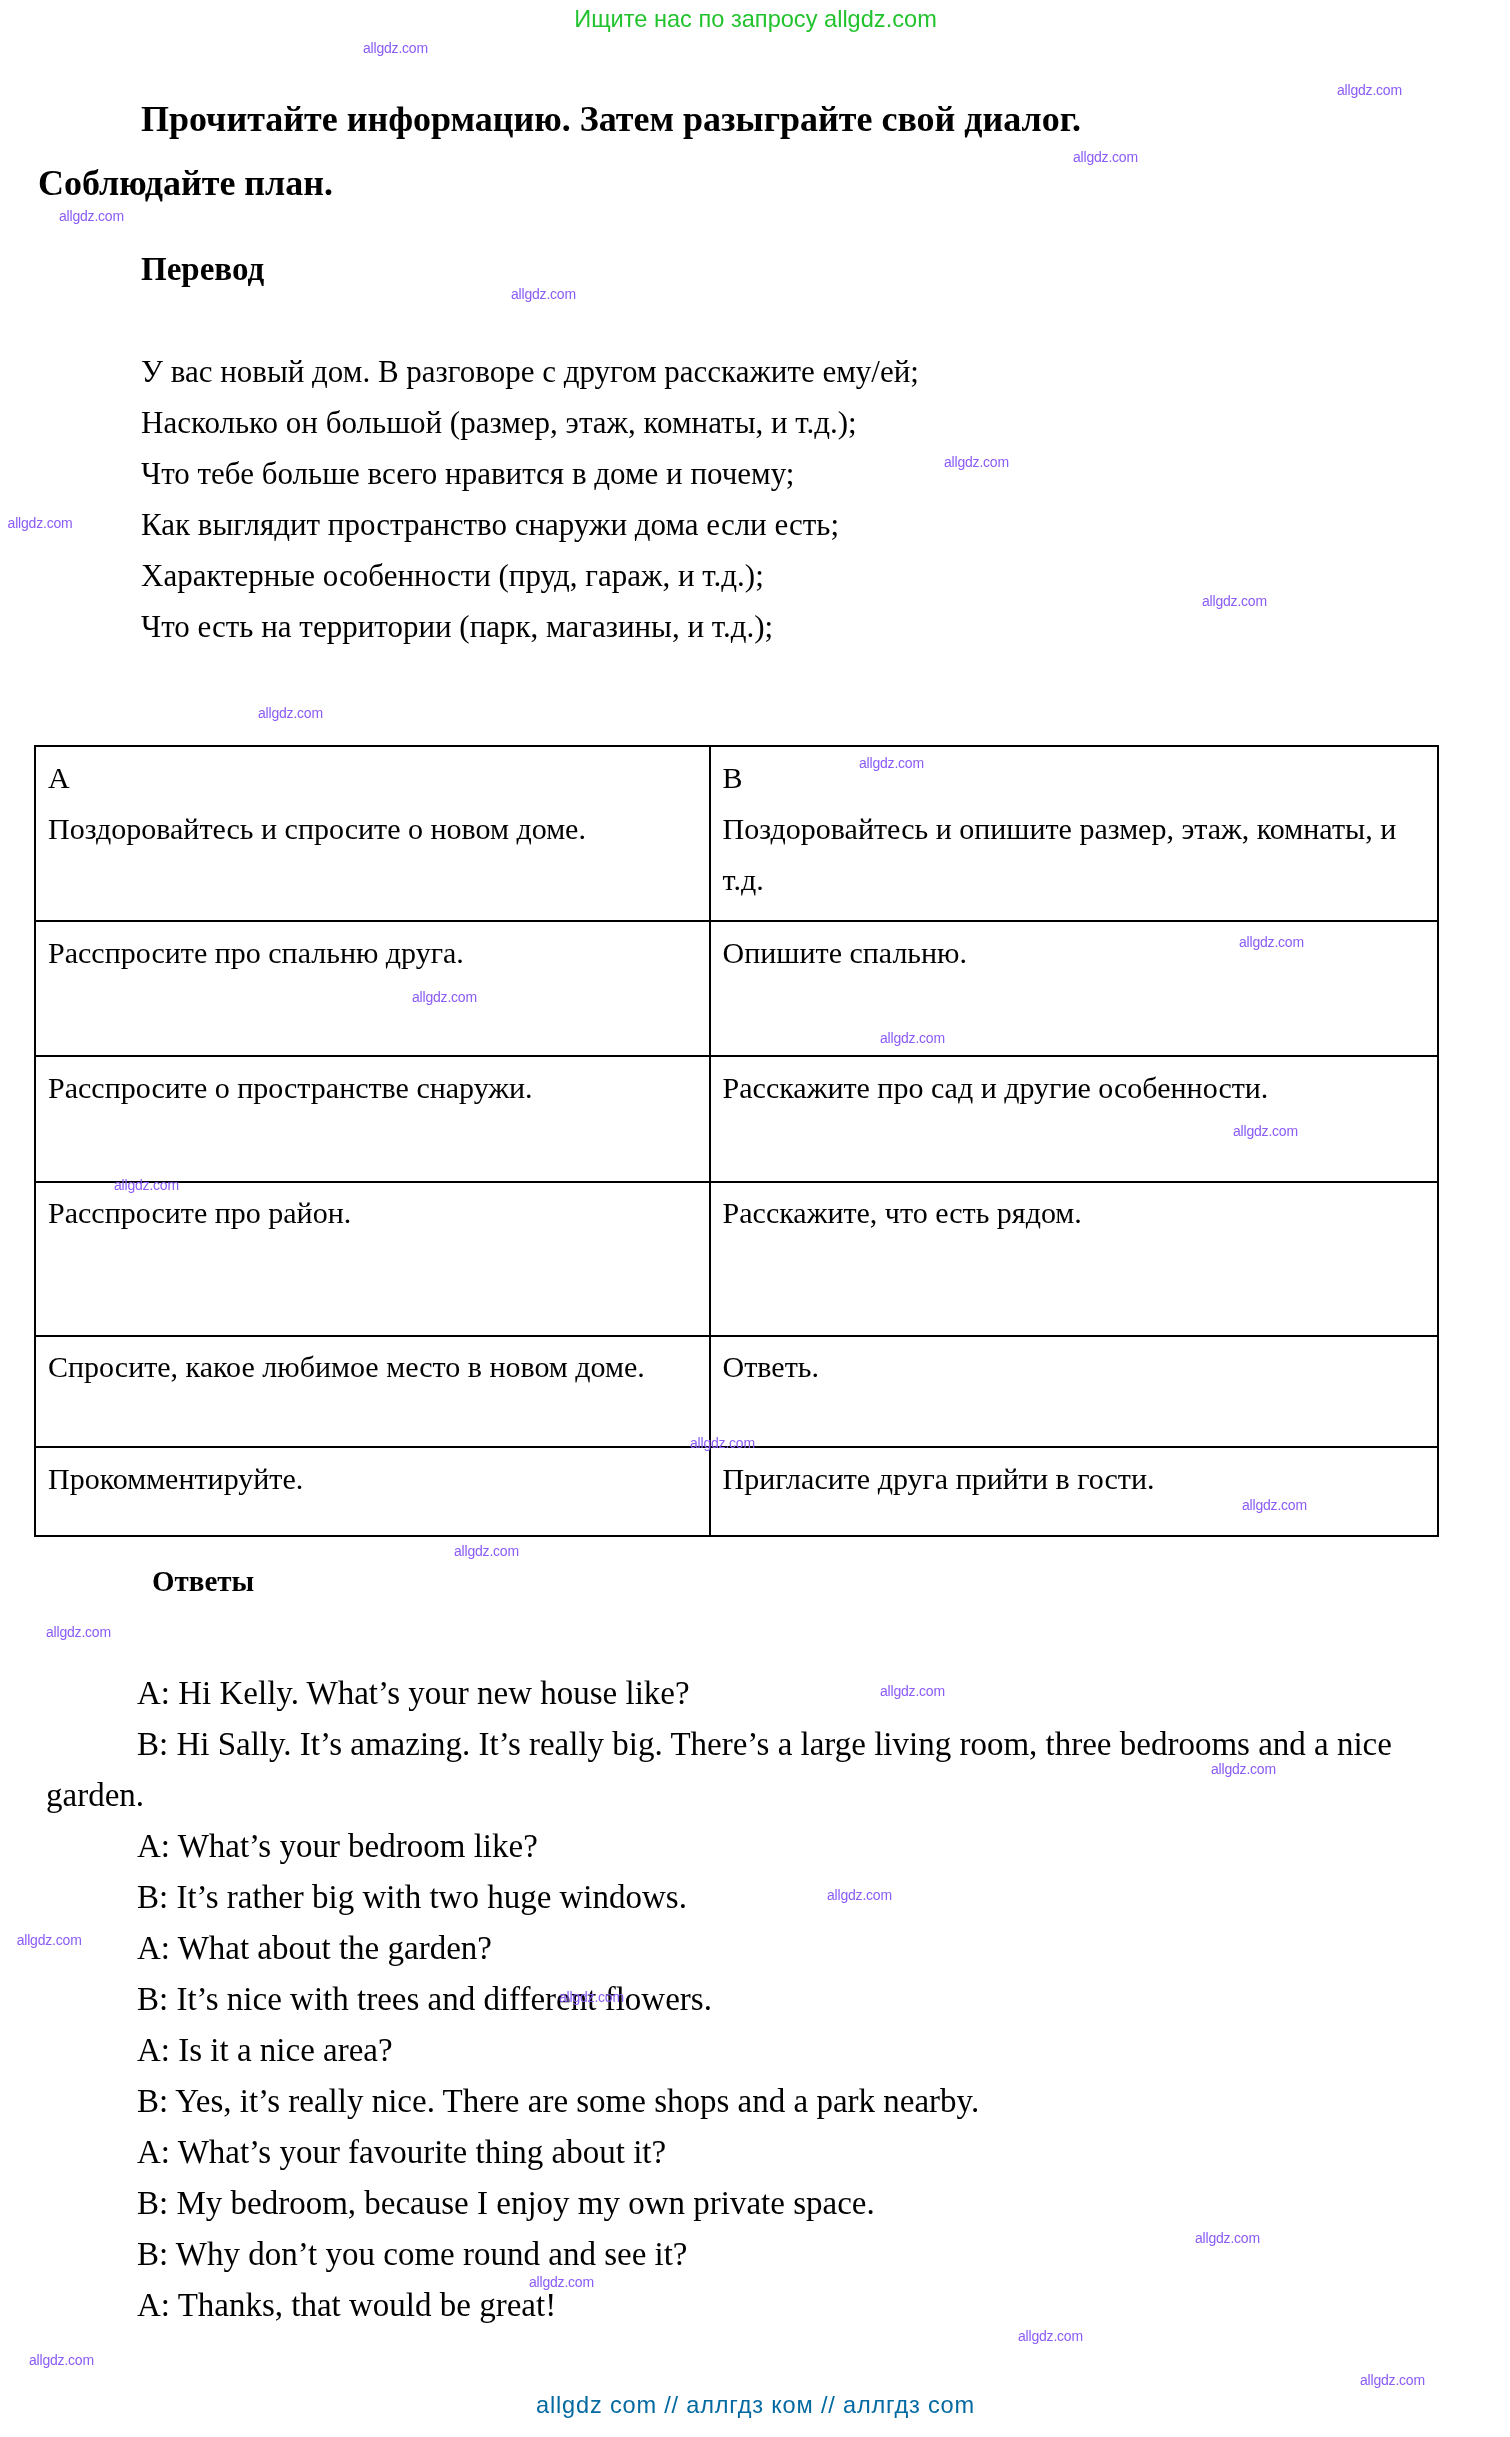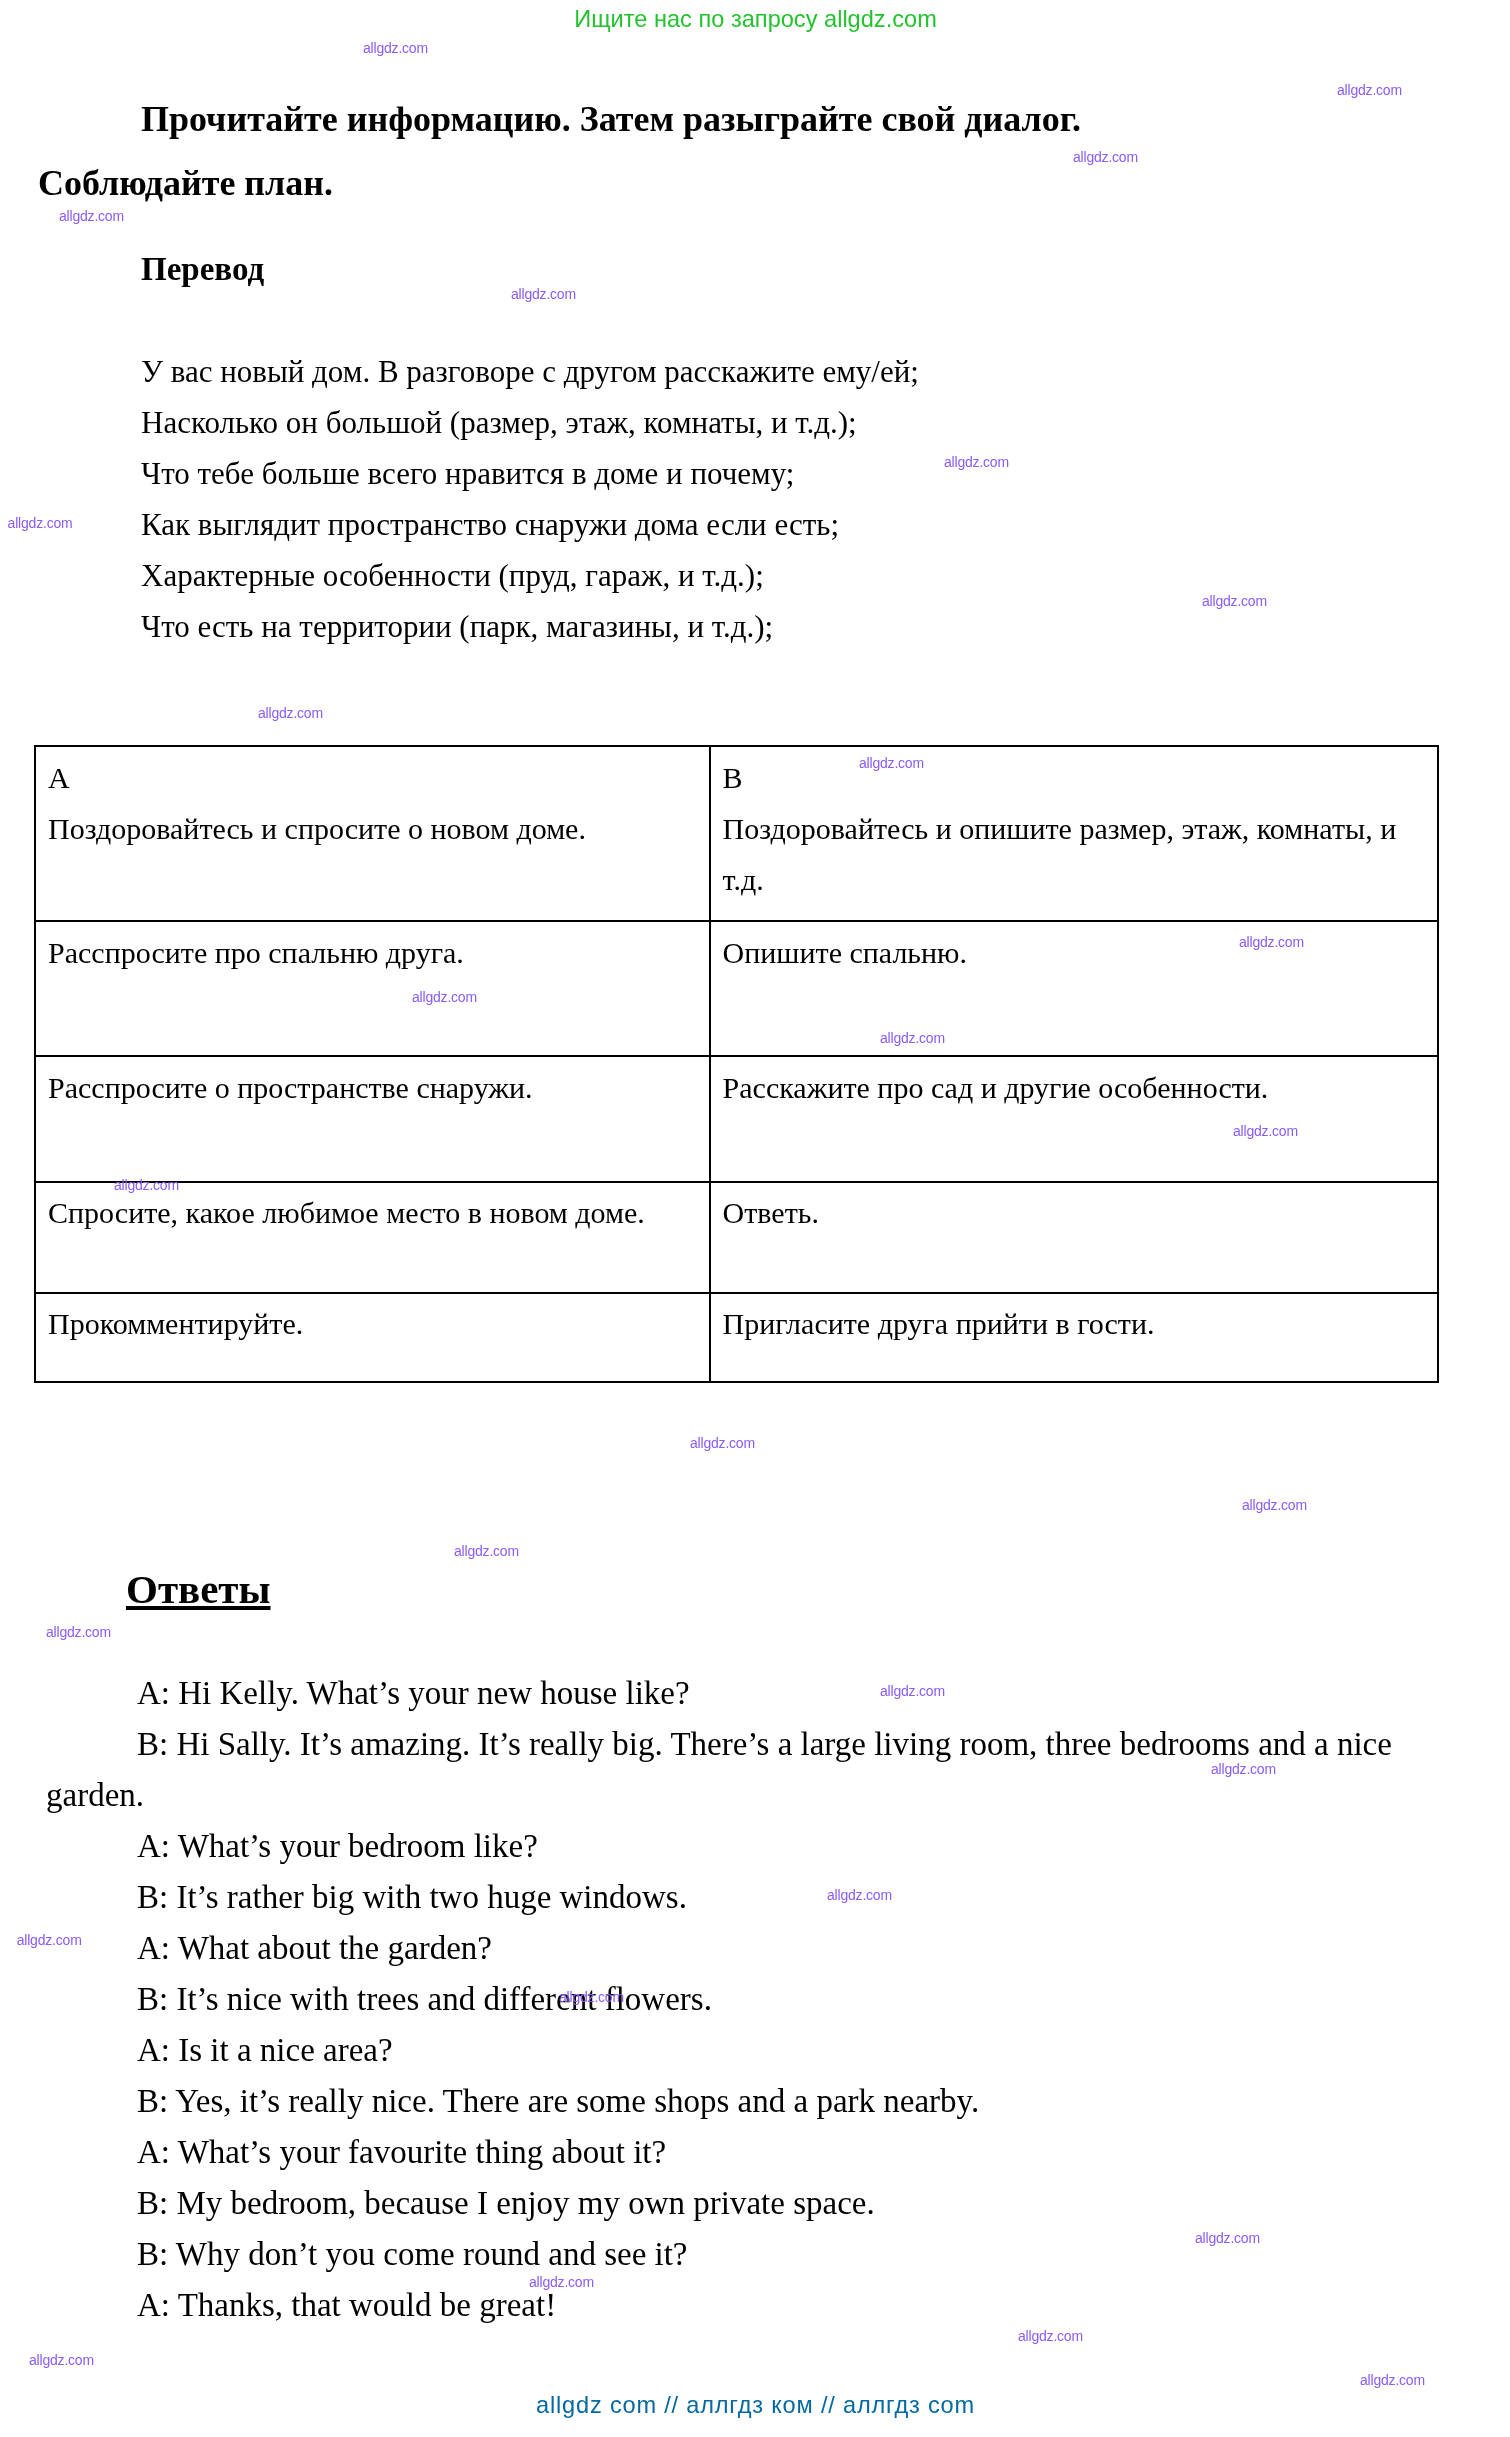--- a/index.html
+++ b/index.html
@@ -55,22 +55,22 @@
     text-align-last:left;
   }
   .task-title .l2{display:block;margin-left:-103px;}
   .h-perevod{
     position:absolute;
     left:141px;top:251px;
     font-size:33px;font-weight:bold;
   }
   .h-otvety{
     position:absolute;
-    left:126px;top:1565px;
-    font-size:41px;font-weight:bold;text-decoration:underline;
+    left:152px;top:1565px;
+    font-size:29px;font-weight:bold;
   }
 
   
   .plan{
     position:absolute;
     left:141px;top:346px;width:1277px;
     font-size:31px;
     line-height:51px;
   }
   .plan div{white-space:nowrap;}
@@ -138,20 +138,24 @@
         <span>Поздоровайтесь и опишите размер, этаж, комнаты, и т.д.</span>
       </td>
     </tr>
     <tr>
       <td class="ca" style="height:124px">Расспросите про спальню друга.</td>
       <td class="cb">Опишите спальню.</td>
     </tr>
     <tr>
       <td class="ca" style="height:114px">Расспросите о пространстве снаружи.</td>
       <td class="cb">Расскажите про сад и другие особенности.</td>
+    </tr>
+    <tr>
+      <td class="ca" style="height:143px">Расспросите про район.</td>
+      <td class="cb">Расскажите, что есть рядом.</td>
     </tr>
     <tr>
       <td class="ca" style="height:100px">Спросите, какое любимое место в новом доме.</td>
       <td class="cb">Ответь.</td>
     </tr>
     <tr>
       <td class="ca" style="height:78px">Прокомментируйте.</td>
       <td class="cb">Пригласите друга прийти в гости.</td>
     </tr>
   </tbody>

